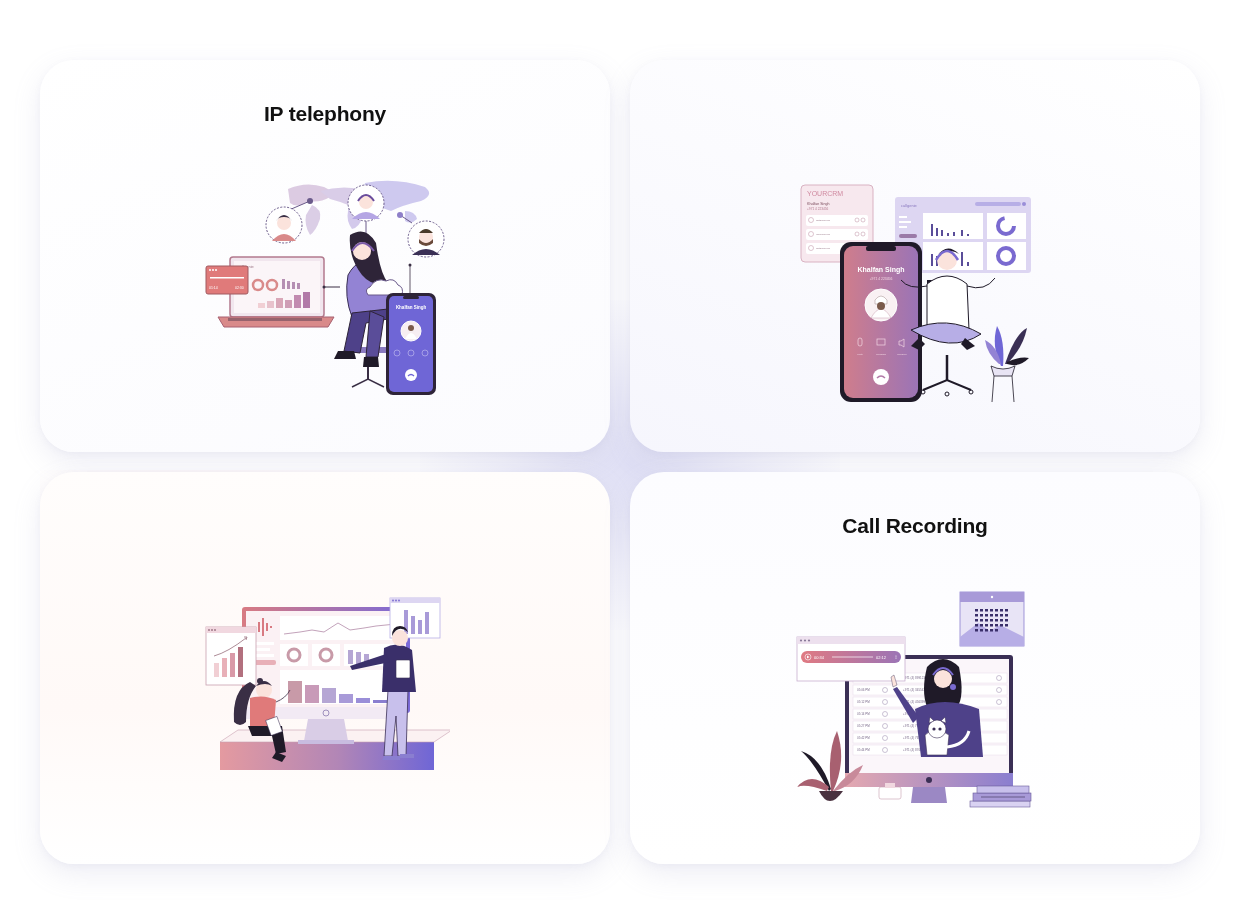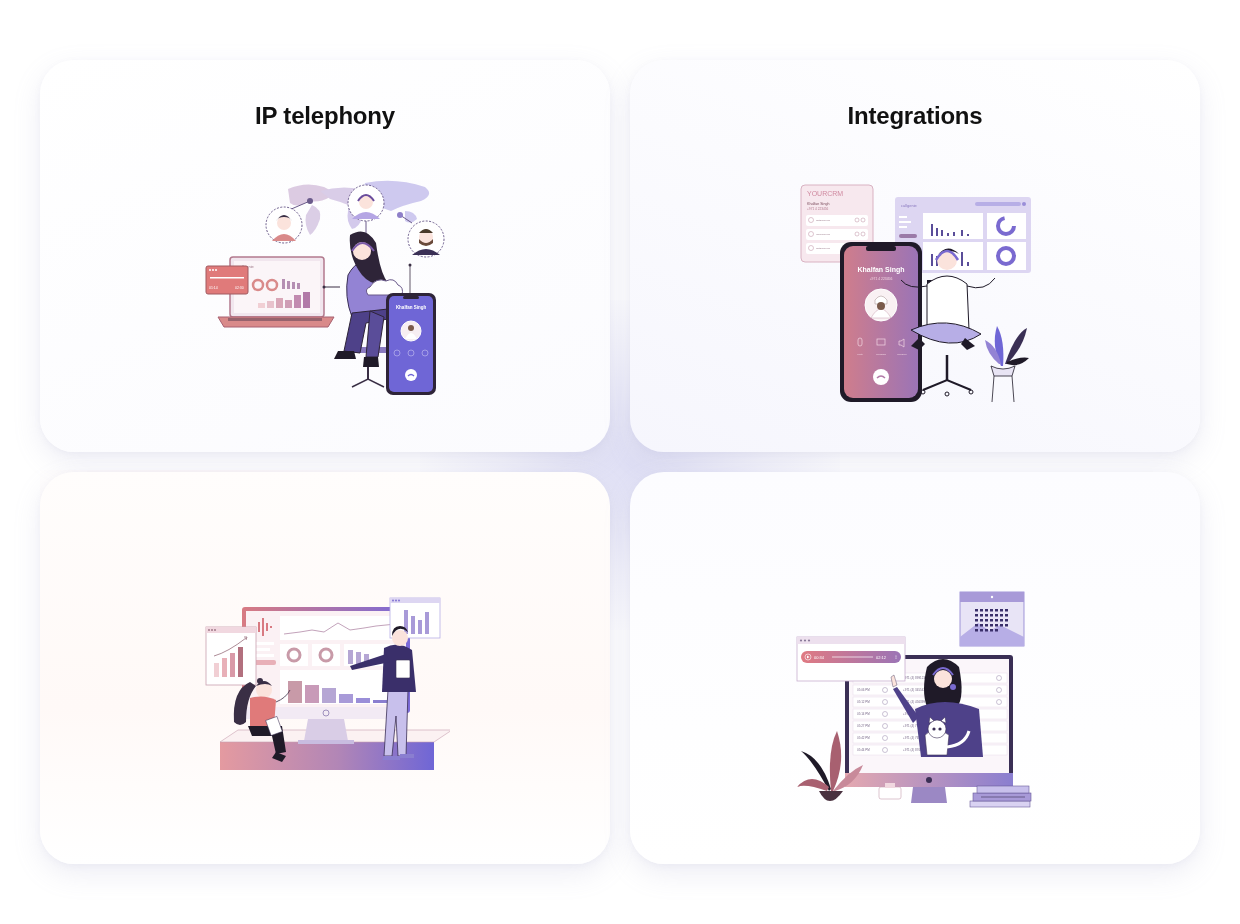--- a/index.html
+++ b/index.html
@@ -24,21 +24,21 @@
     box-shadow: 0 10px 28px rgba(150,150,190,0.16), 0 2px 6px rgba(150,150,190,0.08);
     overflow: hidden;
   }
   .card.c1 { left: 40px; top: 60px; background: linear-gradient(160deg, #ffffff 0%, #fbfbfe 100%); }
   .card.c2 { left: 630px; top: 60px; background: linear-gradient(200deg, #ffffff 0%, #f6f6fd 100%); }
   .card.c3 { left: 40px; top: 472px; background: linear-gradient(180deg, #fffdfc 0%, #fff9f7 60%, #ffffff 100%); }
   .card.c4 { left: 630px; top: 472px; background: linear-gradient(180deg, #fcfcff 0%, #ffffff 100%); }
 
   .card-title {
     position: absolute; top: 42px; left: 0; right: 0; text-align: center;
-    font-size: 24px; font-weight: 700; color: #111111; letter-spacing: -0.2px;
+    font-size: 21px; font-weight: 700; color: #111111; letter-spacing: -0.2px;
   }
   .illus { position: absolute; }
   .tiny { font-family: "Liberation Sans", sans-serif; }
 </style>
 </head>
 <body>
 
 <div class="glow-center"></div>
 <div class="glow-left"></div>
 
@@ -145,21 +145,20 @@
       <circle cx="197" cy="178" r="3" fill="none" stroke="#c8c2f2" stroke-width="0.6"></circle>
       <circle cx="211" cy="178" r="3" fill="none" stroke="#c8c2f2" stroke-width="0.6"></circle>
       <circle cx="225" cy="178" r="3" fill="none" stroke="#c8c2f2" stroke-width="0.6"></circle>
       <circle cx="211" cy="200" r="6" fill="#ffffff"></circle>
       <path d="M208 201 q3 -3 6 0" fill="none" stroke="#6f66d6" stroke-width="1.2"></path>
     </g>
   </svg>
 </div>
 
 <div class="card c2">
-  <div class="card-title">Integrations</div>
 
   <svg class="illus" style="left:165px; top:120px;" width="250" height="230" viewBox="0 0 250 230">
 
     <g>
       <rect x="100" y="17" width="136" height="76" rx="3" fill="#ddd6f2"></rect>
       <text x="106" y="27" font-size="4" fill="#8a7ac0" class="tiny">callgenie</text>
       <rect x="180" y="22" width="46" height="4" rx="2" fill="#b7aee6"></rect>
       <circle cx="229" cy="24" r="2" fill="#9a8ed8"></circle>
       <rect x="104" y="36" width="8" height="2" fill="#fff"></rect>
         <rect x="104" y="41" width="12" height="2" fill="#fff"></rect>
@@ -378,20 +377,21 @@
       <path d="M50 108 q14 -4 26 2 l-2 26 h-24z" fill="#e07a7a"></path>
       <path d="M76 112 q10 -4 14 -12" fill="none" stroke="#3a2f45" stroke-width="0.8"></path>
       <path d="M48 136 h34 l4 26 l-10 2 l-4 -18 h-20z" fill="#1f1a28"></path>
       <path d="M76 162 l10 4 l-4 6 l-10 -4z" fill="#1f1a28"></path>
       <rect x="68" y="128" width="12" height="16" transform="rotate(-20 74 136)" fill="#fff" stroke="#3a2f55" stroke-width="0.5"></rect>
     </g>
   </svg>
 </div>
 
 <div class="card c4">
+  <div class="card-title">Call Recording</div>
 
   <svg class="illus" style="left:165px; top:115px;" width="245" height="240" viewBox="0 0 245 240">
     <defs>
       <linearGradient id="playerGrad4" x1="0" y1="0" x2="1" y2="0">
         <stop offset="0" stop-color="#e07a82"></stop>
           <stop offset="1" stop-color="#9b74b6"></stop>
       </linearGradient>
       <linearGradient id="monGrad4" x1="0" y1="0" x2="1" y2="0">
         <stop offset="0" stop-color="#e4a8b0"></stop>
           <stop offset="1" stop-color="#8a7ed0"></stop>

